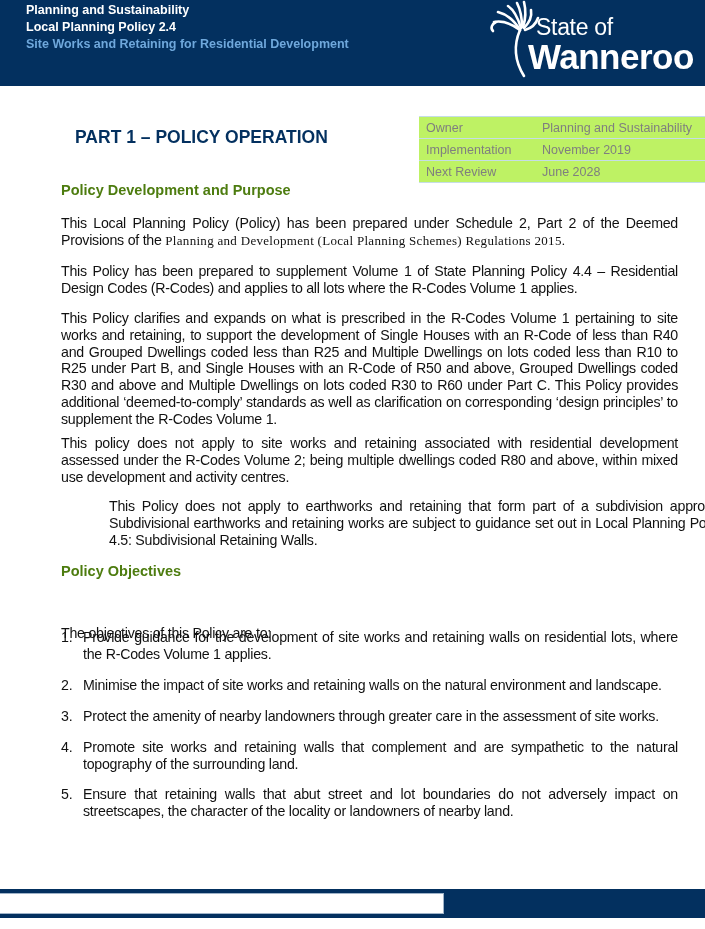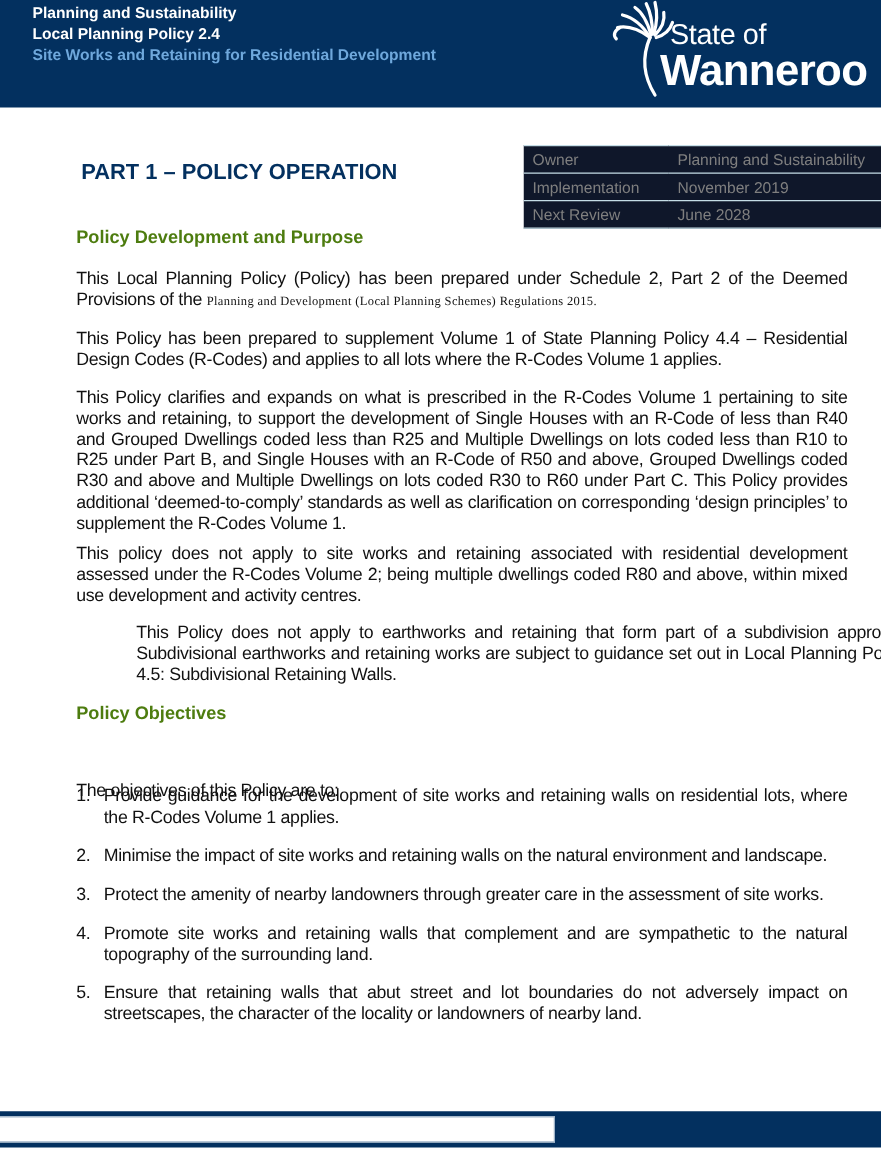--- a/index.html
+++ b/index.html
@@ -14,43 +14,43 @@
     .header-line { font-weight: bold; font-size: 12.5px; line-height: 17px; color: #ffffff; white-space: nowrap; }
     .header-line.sub { color: #6fa8dc; text-align: center; }
 
     .logo { position: absolute; left: 484px; top: 0px; width: 221px; height: 82px; }
     .logo-mark { position: absolute; left: 0; top: 0; width: 62px; height: 80px; }
     .logo-city { position: absolute; left: 52px; top: 14px; color: #fff; font-size: 23px; line-height: 26px; letter-spacing: -0.3px; }
     .logo-name { position: absolute; left: 44px; top: 38px; color: #fff; font-size: 35px; line-height: 38px; font-weight: bold; letter-spacing: -0.5px; }
 
     .info-table {
       position: absolute; left: 419px; top: 116px; width: 286px;
-      background: #0f172a; border-collapse: collapse;
+      background: #bef264; border-collapse: collapse;
       font-size: 12.5px; color: #7f7f7f;
     }
     .info-table td { height: 22px; padding: 0 0 0 7px; vertical-align: middle; white-space: nowrap; }
     .info-table tr { border-bottom: 1px solid #c5dde6; }
     .info-table tr:first-child { border-top: 1px solid #c5dde6; }
     .info-table td.k { width: 116px; }
 
     .part-title {
-      position: absolute; left: 65px; top: 127px;
+      position: absolute; left: 75px; top: 127px;
       font-size: 17.5px; font-weight: bold; color: #03305f; white-space: nowrap;
     }
     .section-head {
       position: absolute; left: 61px;
       font-size: 14.5px; font-weight: bold; color: #4d7c0f; white-space: nowrap;
     }
 
     .para {
       position: absolute; left: 61px; width: 617px;
       font-size: 14.2px; line-height: 16.8px; text-align: justify; color: #111;
       letter-spacing: -0.25px;
     }
-    .para .serif { font-family: "Liberation Serif", serif; font-size: 10px; letter-spacing: 0.3px; }
+    .para .serif { font-family: "Liberation Serif", serif; font-size: 13px; letter-spacing: 0.3px; }
 
     .list-item { position: absolute; left: 61px; width: 617px; font-size: 14.2px; line-height: 16.8px; letter-spacing: -0.25px; }
     .list-num { position: absolute; left: 0; top: 0; width: 20px; }
     .list-text { margin-left: 22px; text-align: justify; display: block; }
 
     .footer-band {
       position: absolute; left: 0; top: 889px; width: 705px; height: 29px;
       background: #03305f;
     }
     .footer-white {

